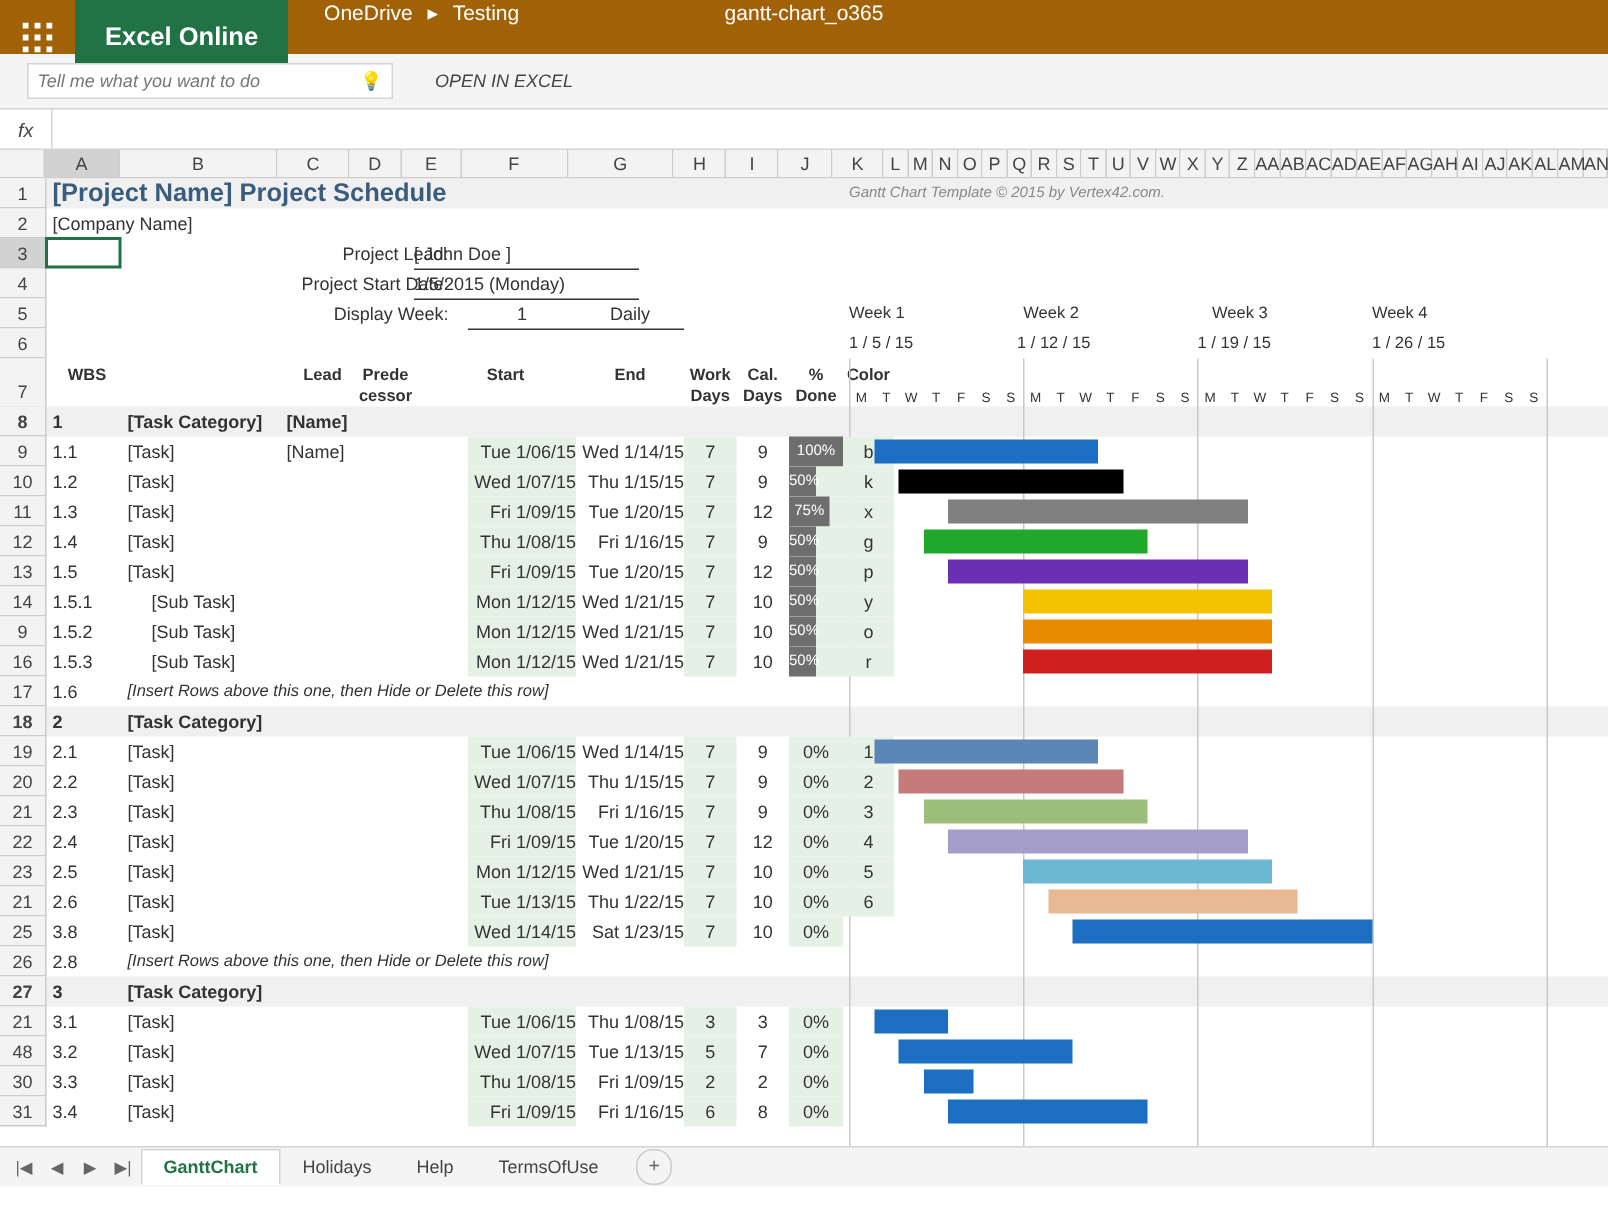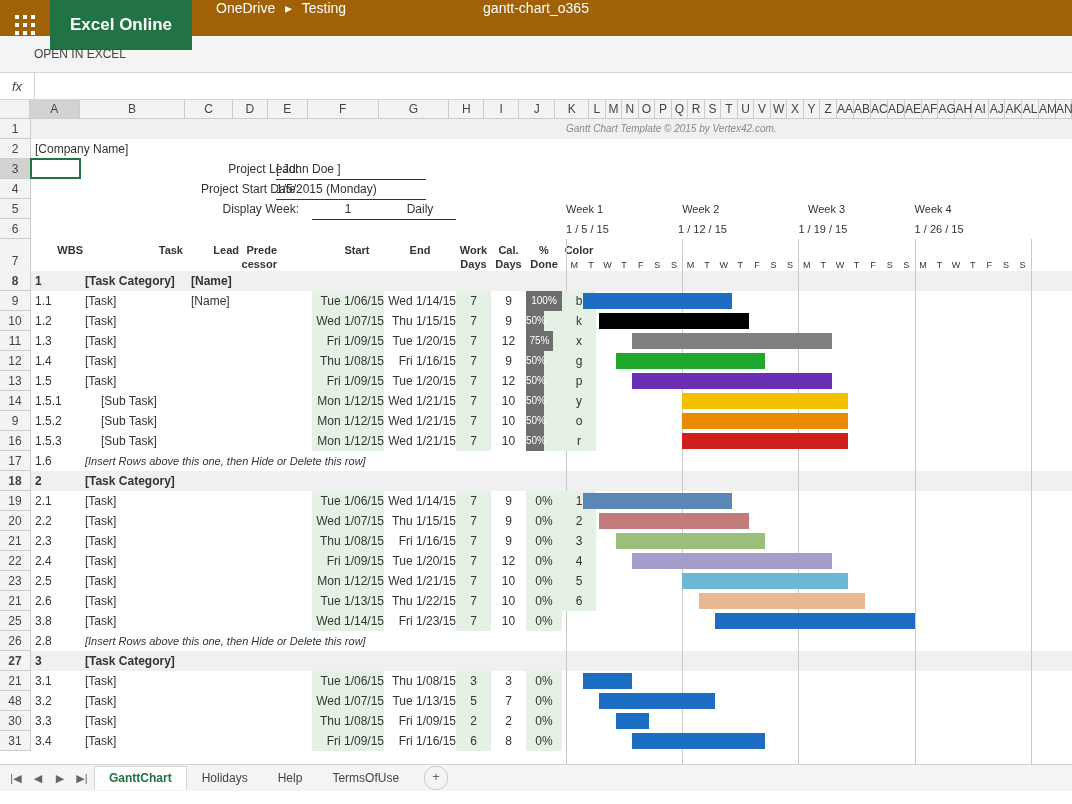--- a/index.html
+++ b/index.html
@@ -7,21 +7,21 @@
   .waffle{width:50px;height:50px;display:flex;align-items:center;justify-content:center;cursor:pointer;}
   .waffle svg{width:20px;height:20px;}
   .brand{background:#217346;height:50px;line-height:50px;padding:0 20px;font-size:17px;font-weight:600;}
   .crumbs{padding-left:24px;font-size:14px;}
   .crumbs .sep{padding:0 6px;}
   .doctitle{position:absolute;left:50%;transform:translateX(-50%);font-size:14px;}
   .ribbon-tabs{height:36px;background:#f4f4f4;border-bottom:1px solid #d4d4d4;display:flex;align-items:center;padding-left:10px;gap:4px;font-size:12px;}
   .rtab{padding:6px 14px;color:#444;cursor:pointer;}
   .tellme{display:flex;align-items:center;border:1px solid #d4d4d4;background:#fff;width:230px;height:22px;margin-left:8px;padding:0 6px;font-style:italic;color:#777;}
   .tellme .bulb{margin-left:auto;color:#f5a623;font-style:normal;}
-  .open-excel{margin-left:24px;color:#444;font-size:12px;cursor:pointer;}
+  .open-excel{margin-left:24px;color:#444;font-size:12px;cursor:pointer;font-style:italic;}
   .fxbar{height:26px;border-bottom:1px solid #d4d4d4;display:flex;align-items:center;}
   .fxbar .fx{font-style:italic;padding:0 12px;border-right:1px solid #d4d4d4;height:100%;display:flex;align-items:center;color:#444;}
   .fxbar .fxinput{flex:1;height:100%;}
   .sheet-area{position:relative;height:664px;overflow:hidden;}
   .colhdr{display:flex;height:18px;background:#fff;border-bottom:1px solid #ccc;}
   .corner{width:30px;border-right:1px solid #ccc;background:#f3f3f3;}
   .col{border-right:1px solid #ccc;text-align:center;font-size:12px;color:#444;background:#f3f3f3;height:18px;line-height:18px;}
   .col.sel{background:#d2d2d2;}
   .grid{position:relative;}
   .row{display:flex;height:20px;}
@@ -33,21 +33,21 @@
   .row7 .rowhdr{height:32px;line-height:44px;}
   .row7 .cells{height:32px;}
   .row7 .cell{height:32px;line-height:14px;padding-top:4px;white-space:normal;}
   .title-row{background:#f0f0f0;}
   .proj-title{font-size:17px;font-weight:600;color:#3b5d7d;}
   .template-note{font-size:10px;font-style:italic;color:#888;}
   .sel-cell{border:2px solid #217346;box-sizing:border-box;}
   .cat-row{background:#f0f0f0;font-weight:600;}
   .lightgreen{background:#e5f1e4;}
   .pct-box{background:#6e6e6e;color:#fff;text-align:center;}
-  .hdr7{font-weight:600;font-size:11px;color:#333;text-align:right;}
+  .hdr7{font-weight:600;font-size:11px;color:#333;text-align:center;}
   .gantt-bar{position:absolute;height:16px;top:2px;}
   .italic-note{font-style:italic;font-size:11px;color:#333;}
   .week-lbl{font-size:11px;color:#333;}
   .day-letter{font-size:9px;color:#333;text-align:center;}
   .sheet-tabs{height:26px;border-top:1px solid #d4d4d4;background:#f4f4f4;display:flex;align-items:center;padding-left:6px;gap:2px;}
   .nav-arrow{width:20px;text-align:center;color:#666;cursor:pointer;font-size:11px;}
   .stab{padding:4px 14px;font-size:12px;color:#444;border:1px solid transparent;cursor:pointer;}
   .stab.active{background:#fff;border:1px solid #d4d4d4;border-bottom:1px solid #fff;font-weight:600;color:#217346;}
   .plus-tab{width:22px;height:22px;border:1px solid #ccc;border-radius:11px;text-align:center;line-height:20px;margin-left:8px;color:#666;cursor:pointer;font-size:13px;}
   .underline-start{border-bottom:1px solid #333;}
@@ -76,20 +76,24 @@
   <div class="brand">Excel Online</div>
   <div class="crumbs">
     <span>OneDrive</span>
     <span class="sep">▸</span>
     <span>Testing</span>
   </div>
   <div class="doctitle">gantt-chart_o365</div>
 </div>
 
 <div class="ribbon-tabs">
+  <div class="tellme">
+    <span>Tell me what you want to do</span>
+    <span class="bulb">💡</span>
+  </div>
   <div class="open-excel">OPEN IN EXCEL</div>
 </div>
 
 <div class="fxbar">
   <div class="fx">fx</div>
   <div class="fxinput"></div>
 </div>
 
 <div class="sheet-area">
   <div class="colhdr" id="colhdr">
@@ -132,20 +136,21 @@
       <div class="col" style="width: 16px;">AJ</div>
       <div class="col" style="width: 16px;">AK</div>
       <div class="col" style="width: 16px;">AL</div>
       <div class="col" style="width: 16px;">AM</div>
       <div class="col" style="width: 15px;">AN</div>
     </div>
   <div class="grid" id="grid">
       <div class="row title-row">
         <div class="rowhdr">1</div>
         <div class="cells">
+          <div class="cell proj-title" style="left: 4px; width: 400px;">[Project Name] Project Schedule</div>
           <div class="cell template-note" style="left: 535px; width: 440px;">Gantt Chart Template © 2015 by Vertex42.com.</div>
         </div>
       </div>
       <div class="row">
         <div class="rowhdr">2</div>
         <div class="cells">
           <div class="cell " style="left: 4px; width: 300px;">[Company Name]</div>
         </div>
       </div>
       <div class="row">
@@ -181,24 +186,23 @@
           <div class="cell week-lbl" style="left: 535px; width: 116.2px;">1 / 5 / 15</div>
           <div class="cell week-lbl" style="left: 647px; width: 116.2px;">1 / 12 / 15</div>
           <div class="cell week-lbl" style="left: 767.4px; width: 116.2px;">1 / 19 / 15</div>
           <div class="cell week-lbl" style="left: 883.6px; width: 116.2px;">1 / 26 / 15</div>
         </div>
       </div>
       <div class="row row7">
         <div class="rowhdr">7</div>
         <div class="cells">
           <div class="cell hdr7" style="left: 2px; width: 50px;">WBS</div>
-          <div class="cell hdr7" style="left: 52px; width: 100px;">Task</div>
           <div class="cell hdr7" style="left: 160px; width: 48px;">Lead</div>
           <div class="cell hdr7" style="left: 206px; width: 40px;">Prede<br>cessor</div>
-          <div class="cell hdr7 center" style="left: 290px; width: 72px;">Start</div>
+          <div class="cell hdr7 center" style="left: 270px; width: 72px;">Start</div>
           <div class="cell hdr7 center" style="left: 353px; width: 72px;">End</div>
           <div class="cell hdr7 center" style="left: 425px; width: 35px;">Work<br>Days</div>
           <div class="cell hdr7 center" style="left: 460px; width: 35px;">Cal.<br>Days</div>
           <div class="cell hdr7 center" style="left: 495px; width: 36px;">%<br>Done</div>
           <div class="cell hdr7 center" style="left: 531px; width: 34px;">Color</div>
           <div class="cell day-letter" style="left: 535px; width: 16.6px; line-height: 44px;">M</div>
           <div class="cell day-letter" style="left: 551.6px; width: 16.6px; line-height: 44px;">T</div>
           <div class="cell day-letter" style="left: 568.2px; width: 16.6px; line-height: 44px;">W</div>
           <div class="cell day-letter" style="left: 584.8px; width: 16.6px; line-height: 44px;">T</div>
           <div class="cell day-letter" style="left: 601.4px; width: 16.6px; line-height: 44px;">F</div>
@@ -468,21 +472,21 @@
           <div class="cell lightgreen center" style="left: 531px; width: 34px;">6</div>
           <div class="gantt-bar" style="left: 667.8px; width: 166px; background: rgb(232, 184, 147);"></div>
         </div>
       </div>
       <div class="row">
         <div class="rowhdr">25</div>
         <div class="cells">
           <div class="cell " style="left: 4px; width: 60px;">3.8</div>
           <div class="cell " style="left: 54px; width: 100px;">[Task]</div>
           <div class="cell lightgreen right" style="left: 281px; width: 72px;">Wed 1/14/15</div>
-          <div class="cell right" style="left: 353px; width: 72px;">Fri 1/23/15</div>
+          <div class="cell right" style="left: 353px; width: 72px;">Sat 1/23/15</div>
           <div class="cell lightgreen center" style="left: 425px; width: 35px;">7</div>
           <div class="cell center" style="left: 460px; width: 35px;">10</div>
           <div class="cell lightgreen center" style="left: 495px; width: 36px;">0%</div>
           <div class="gantt-bar" style="left: 684.4px; width: 199.2px; background: rgb(27, 110, 194);"></div>
         </div>
       </div>
       <div class="row">
         <div class="rowhdr">26</div>
         <div class="cells">
           <div class="cell " style="left: 4px; width: 50px;">2.8</div>

